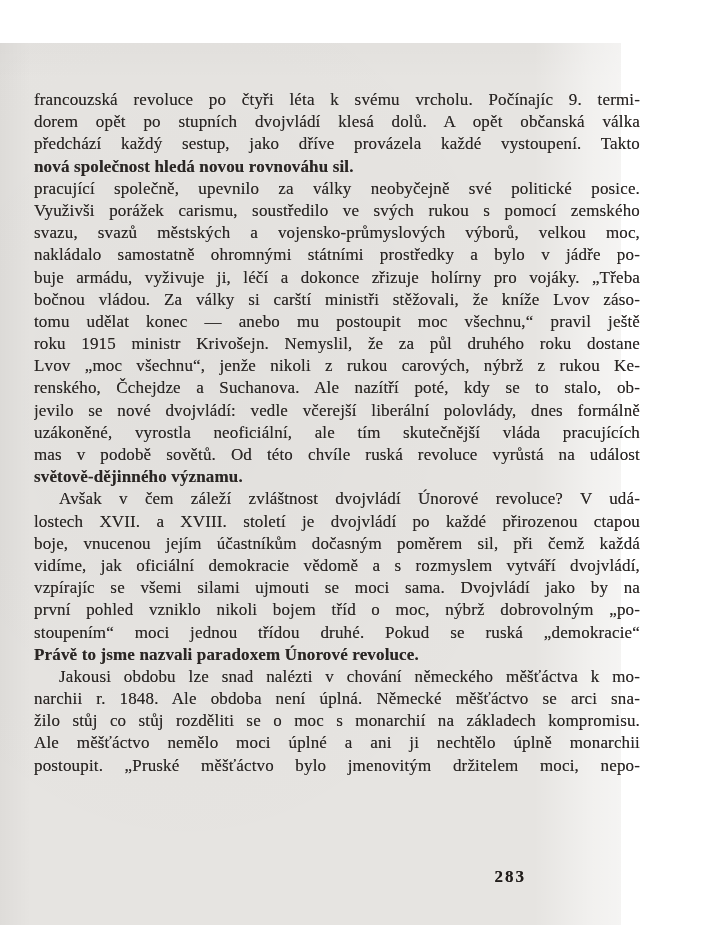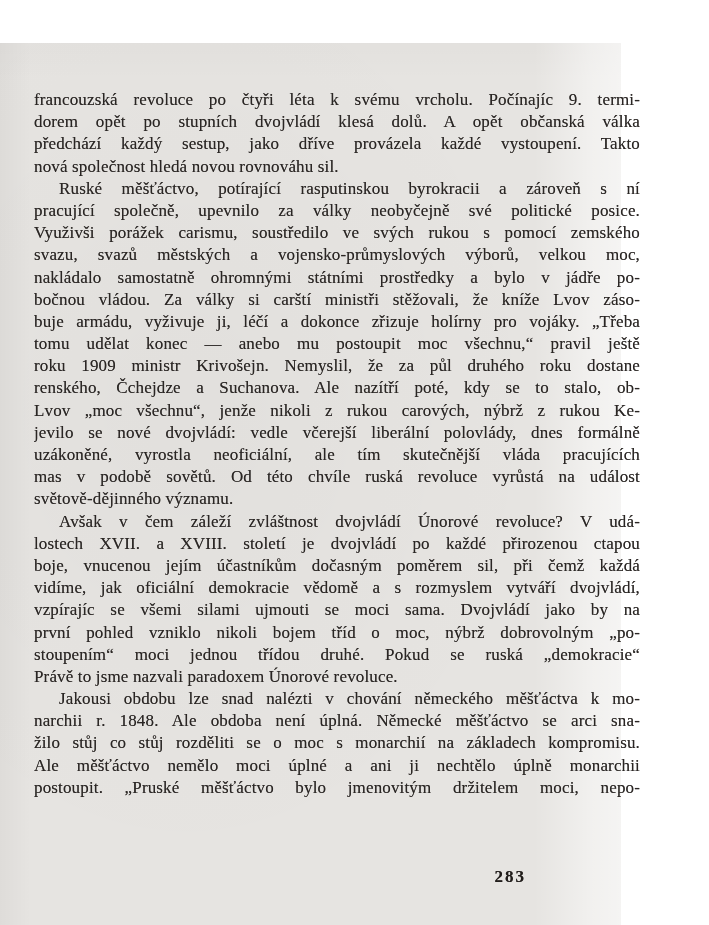--- a/index.html
+++ b/index.html
@@ -36,20 +36,21 @@
   .line {
     height: 22.2px;
     line-height: 22.2px;
     overflow: hidden;
     text-align: justify;
     text-align-last: justify;
     white-space: normal;
   }
   .line.endline {
     text-align-last: left;
+    font-weight: bold;
   }
   .line.indent {
     text-indent: 25px;
   }
   .page-number {
     position: absolute;
     top: 824px;
     right: 95px;
     font-size: 17px;
     font-weight: bold;
@@ -60,31 +61,30 @@
 </style>
 </head>
 <body>
 
 <div class="page">
   <div class="text-column">
       <div class="line">francouzská revoluce po čtyři léta k svému vrcholu. Počínajíc 9. termi-</div>
       <div class="line">dorem opět po stupních dvojvládí klesá dolů. A opět občanská válka</div>
       <div class="line">předchází každý sestup, jako dříve provázela každé vystoupení. Takto</div>
       <div class="line endline">nová společnost hledá novou rovnováhu sil.</div>
-      <div class="line indent">Ruské měšťáctvo, potírající rasputinskou byrokracii a zároveň s ní</div>
       <div class="line">pracující společně, upevnilo za války neobyčejně své politické posice.</div>
       <div class="line">Využivši porážek carismu, soustředilo ve svých rukou s pomocí zemského</div>
       <div class="line">svazu, svazů městských a vojensko-průmyslových výborů, velkou moc,</div>
       <div class="line">nakládalo samostatně ohromnými státními prostředky a bylo v jádře po-</div>
+      <div class="line">buje armádu, vyživuje ji, léčí a dokonce zřizuje holírny pro vojáky. „Třeba</div>
       <div class="line">bočnou vládou. Za války si carští ministři stěžovali, že kníže Lvov záso-</div>
-      <div class="line">buje armádu, vyživuje ji, léčí a dokonce zřizuje holírny pro vojáky. „Třeba</div>
       <div class="line">tomu udělat konec — anebo mu postoupit moc všechnu,“ pravil ještě</div>
-      <div class="line">roku 1909 ministr Krivošejn. Nemyslil, že za půl druhého roku dostane</div>
+      <div class="line">roku 1915 ministr Krivošejn. Nemyslil, že za půl druhého roku dostane</div>
+      <div class="line">Lvov „moc všechnu“, jenže nikoli z rukou carových, nýbrž z rukou Ke-</div>
       <div class="line">renského, Čchejdze a Suchanova. Ale nazítří poté, kdy se to stalo, ob-</div>
-      <div class="line">Lvov „moc všechnu“, jenže nikoli z rukou carových, nýbrž z rukou Ke-</div>
       <div class="line">jevilo se nové dvojvládí: vedle včerejší liberální polovlády, dnes formálně</div>
       <div class="line">uzákoněné, vyrostla neoficiální, ale tím skutečnější vláda pracujících</div>
       <div class="line">mas v podobě sovětů. Od této chvíle ruská revoluce vyrůstá na událost</div>
       <div class="line endline">světově-dějinného významu.</div>
       <div class="line indent">Avšak v čem záleží zvláštnost dvojvládí Únorové revoluce? V udá-</div>
       <div class="line">lostech XVII. a XVIII. století je dvojvládí po každé přirozenou ctapou</div>
       <div class="line">boje, vnucenou jejím účastníkům dočasným poměrem sil, při čemž každá</div>
       <div class="line">vidíme, jak oficiální demokracie vědomě a s rozmyslem vytváří dvojvládí,</div>
       <div class="line">vzpírajíc se všemi silami ujmouti se moci sama. Dvojvládí jako by na</div>
       <div class="line">první pohled vzniklo nikoli bojem tříd o moc, nýbrž dobrovolným „po-</div>

